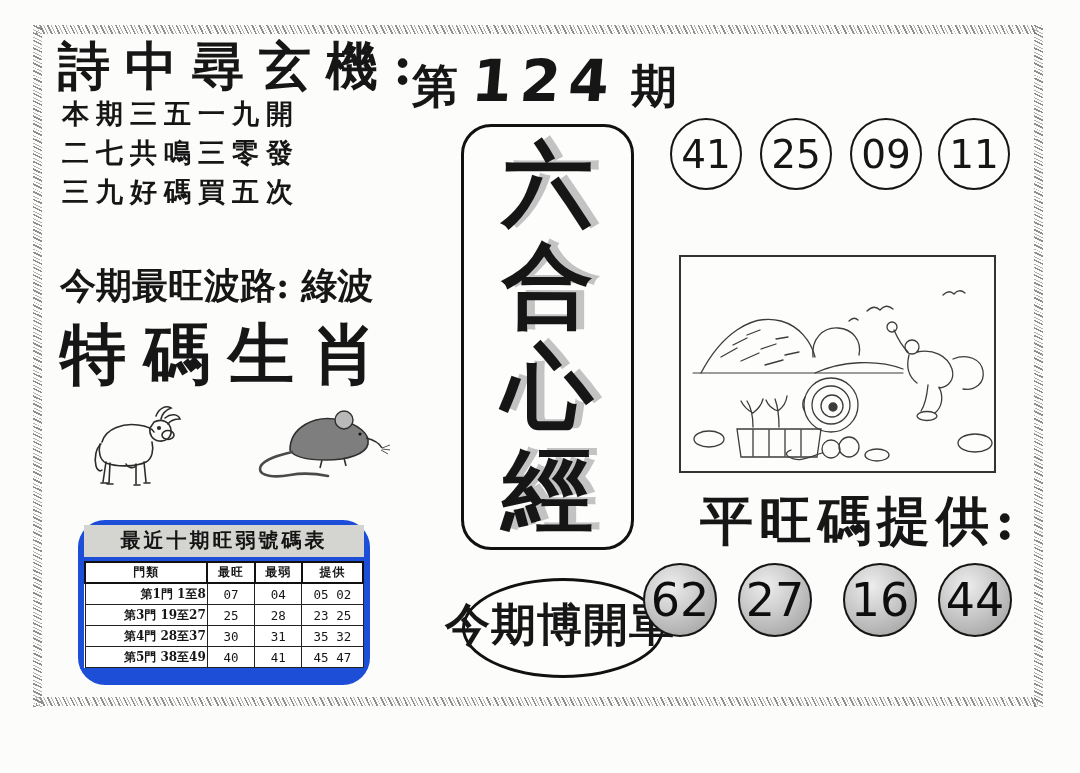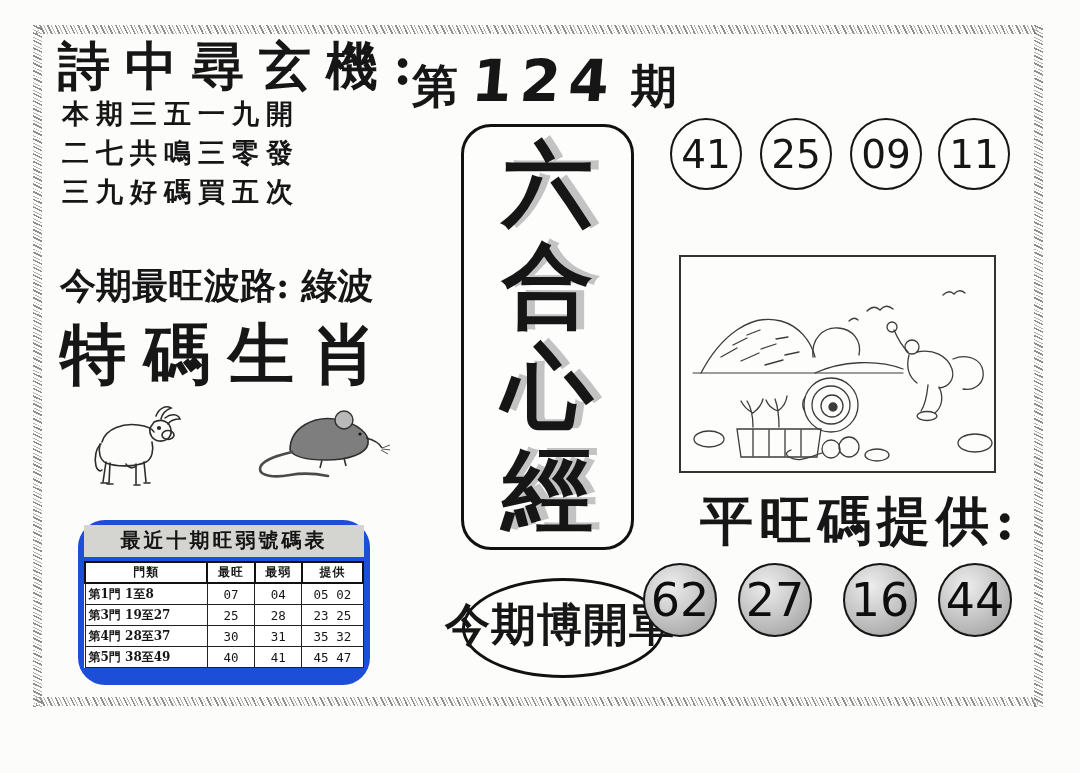--- a/index.html
+++ b/index.html
@@ -25,21 +25,21 @@
   .wave-line{left:60px; top:262px; font-size:36px; font-weight:bold; white-space:nowrap; display:flex; gap:12px;}
   .zodiac-heading{left:60px; top:310px; font-size:66px; font-weight:bold; letter-spacing:18px; white-space:nowrap;}
 
   
   .stats{left:78px; top:520px; width:292px; background:#1d4ed8; padding:5px 6px 17px 6px; box-sizing:border-box;border-radius:27px;}
   .stats-title{background:#d4d4d0; color:#141414; font-weight:bold; font-size:20px; letter-spacing:3px; text-align:center; padding:2px 0 3px 0; white-space:nowrap;}
   .stats table{width:100%; border-collapse:collapse; background:#fff; margin-top:4px; table-layout:fixed;}
   .stats th{border:2px solid #111; font-size:12px; font-weight:bold; padding:1px 0; letter-spacing:1px;}
   .stats td{border:1.5px solid #222; font-size:12.5px; height:18px; text-align:center;
     font-family:"DejaVu Sans Mono","Liberation Mono",monospace;}
-  .stats td.cat{text-align:left; padding-left:3px; font-family:"DejaVu Serif","Liberation Serif",serif; font-weight:600; font-size:12px; white-space:nowrap;}
+  .stats td.cat{text-align:right; padding-left:3px; font-family:"DejaVu Serif","Liberation Serif",serif; font-weight:600; font-size:12px; white-space:nowrap;}
   .c-cat{width:44%;} .c-s{width:17%;} .c-w{width:17%;} .c-p{width:22%;}
 
   
   .issue-line{left:412px; top:52px; display:flex; align-items:flex-start; gap:14px; white-space:nowrap;}
   .issue-cjk{font-size:46px; font-weight:bold; padding-top:4px;}
   .issue-num{font-family:"DejaVu Sans","Liberation Sans",sans-serif; font-size:58px; font-weight:600; letter-spacing:8px; transform:skewX(-5deg); line-height:1;}
   .masthead-box{left:461px; top:124px; width:167px; height:420px; border:3.5px solid #111; border-radius:30px;
     display:flex; flex-direction:column; align-items:center; justify-content:space-evenly; background:#fdfdfc;}
   .masthead-char{font-size:91px; font-weight:bold; line-height:.98;
     text-shadow:8px -2px 0 #c3c3c3;}

